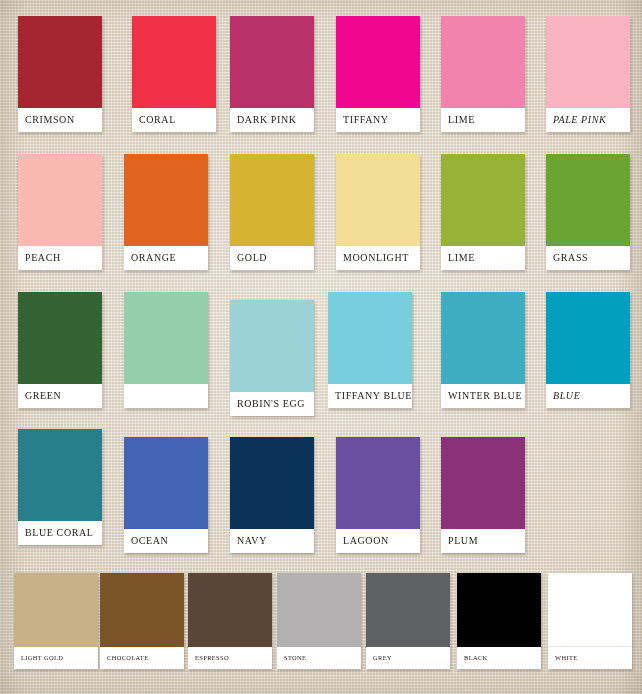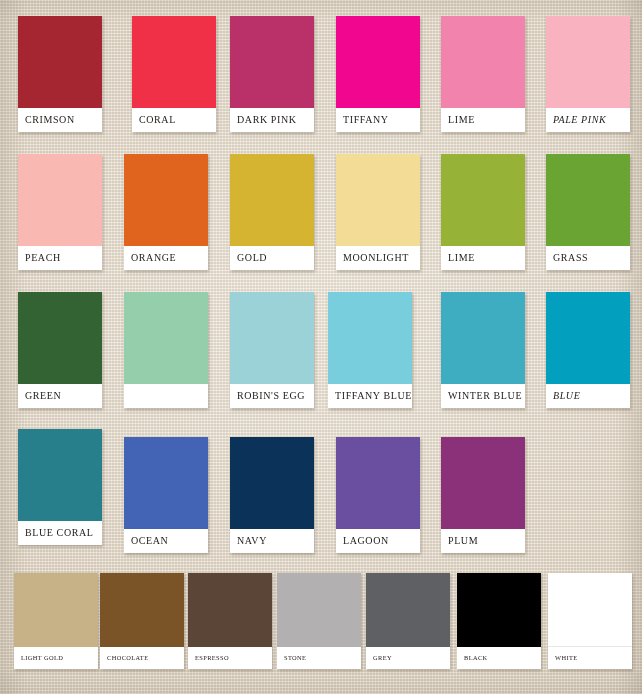--- a/index.html
+++ b/index.html
@@ -183,21 +183,21 @@
     </div>
     <div class="swatch lg" style="left: 18px; top: 292px;">
       <div class="chip" style="background-color: rgb(51, 98, 51);"></div>
       <div class="band">
         <span class="name">GREEN</span>
       </div>
     </div>
     <div class="swatch lg" style="left: 124px; top: 292px;">
       <div class="chip" style="background-color: rgb(148, 206, 171);"></div>
     </div>
-    <div class="swatch lg" style="left: 230px; top: 292px; text-align: right;">
+    <div class="swatch lg" style="left: 230px; top: 300px; text-align: right;">
       <div class="chip" style="background-color: rgb(155, 210, 216);"></div>
       <div class="band">
         <span class="name">ROBIN'S EGG</span>
       </div>
     </div>
     <div class="swatch lg" style="left: 328px; top: 292px;">
       <div class="chip" style="background-color: rgb(121, 206, 221);"></div>
       <div class="band">
         <span class="name">TIFFANY BLUE</span>
       </div>

